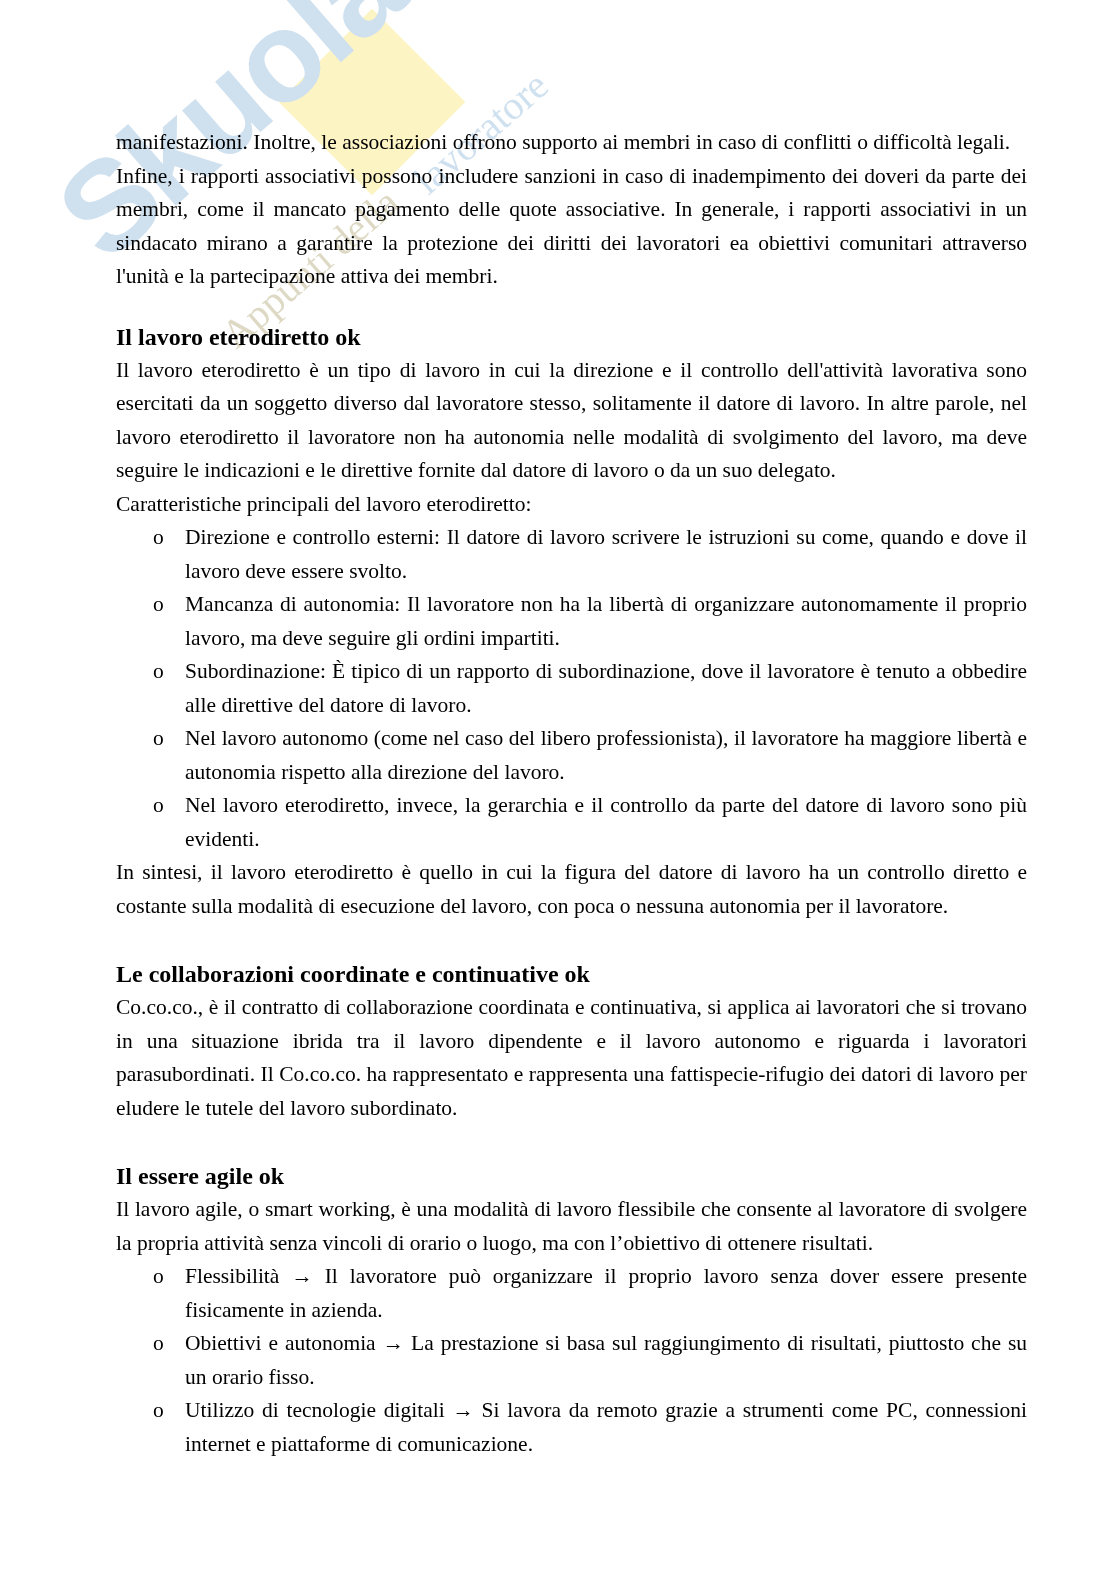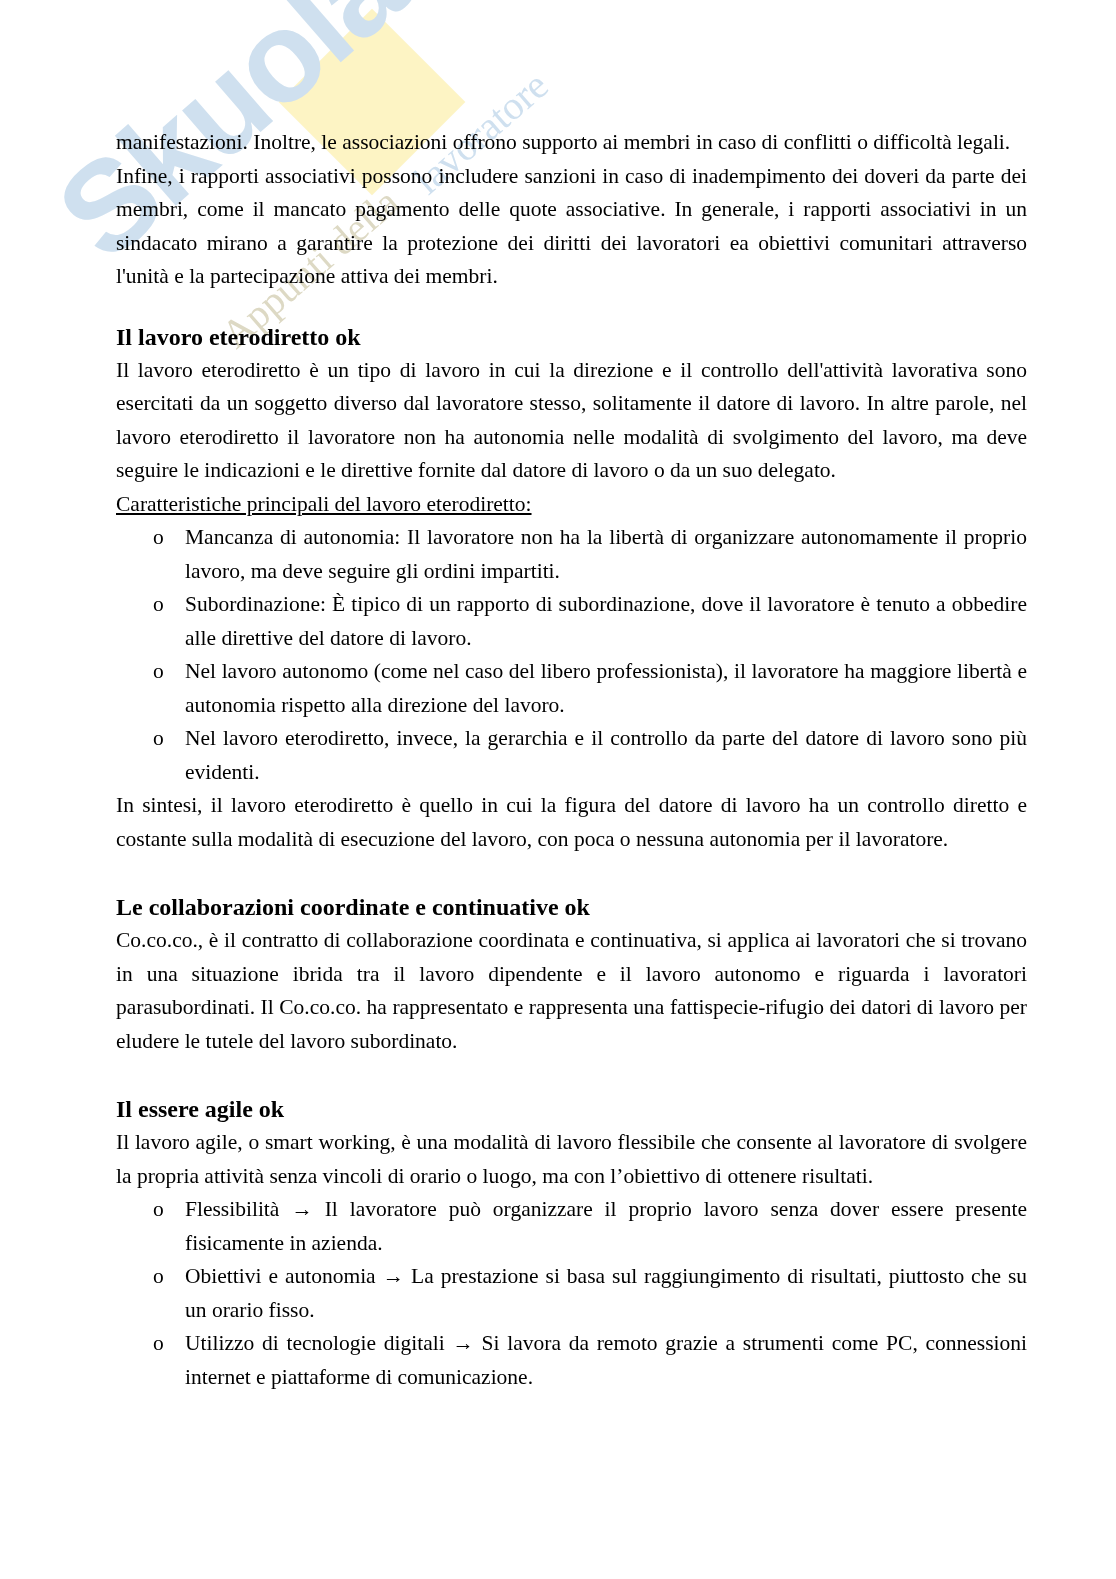--- a/index.html
+++ b/index.html
@@ -92,21 +92,20 @@
     font-size: 24px;
     font-weight: bold;
     line-height: 34px;
     margin: 0;
     text-align: left;
   }
   .underlined {
     font-size: 21.5px;
     line-height: 33.5px;
     margin: 0;
-    text-decoration: underline;
     text-align: left;
   }
   ul.olist {
     list-style: none;
     margin: 0;
     padding: 0;
   }
   ul.olist > li {
     position: relative;
     padding-left: 69px;
@@ -143,20 +142,21 @@
     <p class="para">manifestazioni. Inoltre, le associazioni offrono supporto ai membri in caso di conflitti o difficoltà legali.</p>
     <p class="para">Infine, i rapporti associativi possono includere sanzioni in caso di inadempimento dei doveri da parte dei membri, come il mancato pagamento delle quote associative. In generale, i rapporti associativi in un sindacato mirano a garantire la protezione dei diritti dei lavoratori ea obiettivi comunitari attraverso l'unità e la partecipazione attiva dei membri.</p>
 
     <div class="gap-md"></div>
     <h2 class="h2">Il lavoro eterodiretto ok</h2>
 
     <p class="para">Il lavoro eterodiretto è un tipo di lavoro in cui la direzione e il controllo dell'attività lavorativa sono esercitati da un soggetto diverso dal lavoratore stesso, solitamente il datore di lavoro. In altre parole, nel lavoro eterodiretto il lavoratore non ha autonomia nelle modalità di svolgimento del lavoro, ma deve seguire le indicazioni e le direttive fornite dal datore di lavoro o da un suo delegato.</p>
     <p class="underlined">Caratteristiche principali del lavoro eterodiretto:</p>
 
     <ul class="olist">
+      <li>Direzione e controllo esterni: Il datore di lavoro scrivere le istruzioni su come, quando e dove il lavoro deve essere svolto.</li>
       <li>Mancanza di autonomia: Il lavoratore non ha la libertà di organizzare autonomamente il proprio lavoro, ma deve seguire gli ordini impartiti.</li>
       <li>Subordinazione: È tipico di un rapporto di subordinazione, dove il lavoratore è tenuto a obbedire alle direttive del datore di lavoro.</li>
     </ul>
 
 
     <ul class="olist">
       <li>Nel lavoro autonomo (come nel caso del libero professionista), il lavoratore ha maggiore libertà e autonomia rispetto alla direzione del lavoro.</li>
       <li>Nel lavoro eterodiretto, invece, la gerarchia e il controllo da parte del datore di lavoro sono più evidenti.</li>
     </ul>
 

